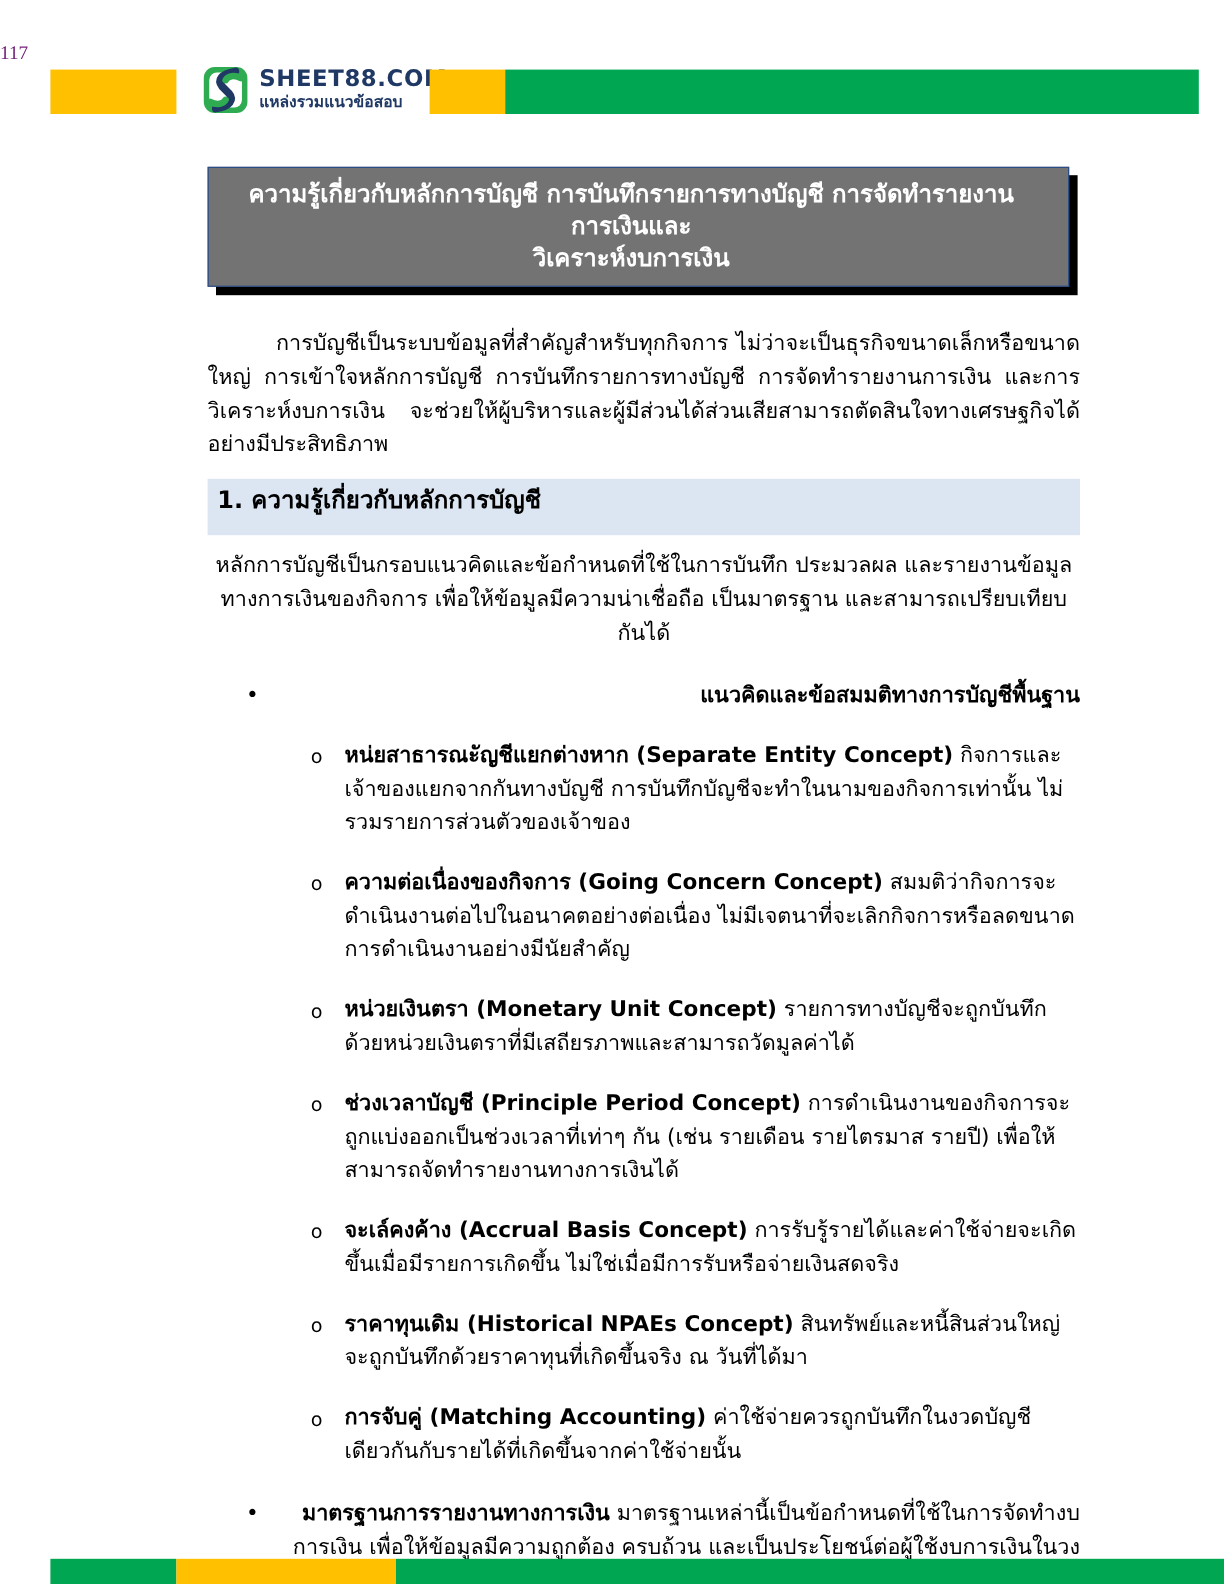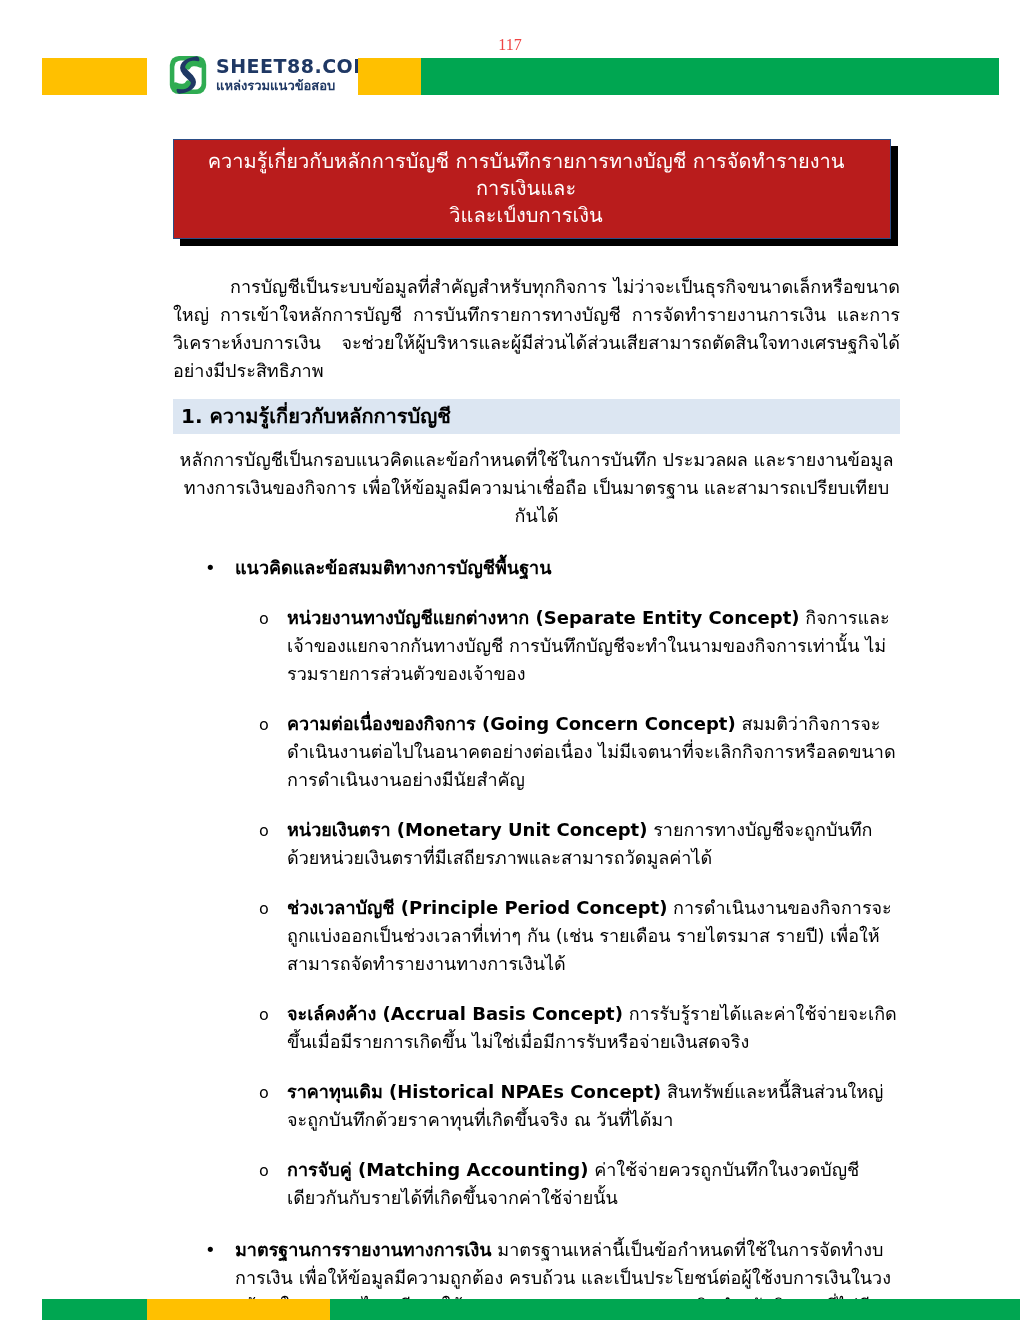--- a/index.html
+++ b/index.html
@@ -8,23 +8,23 @@
     width:1020px;height:1320px;
     margin:0 auto;
     background:#ffffff;
     font-family:"DejaVu Sans","Liberation Sans",sans-serif;
     color:#000;
     overflow:hidden;
   }
   
   .page-number{
     position:absolute;top:36px;left:0;width:100%;
-    text-align:center;
+    text-align:left;
     font-family:"Liberation Serif","DejaVu Serif",serif;
-    font-size:16px;color:#ef4444;
+    font-size:16px;color:#701a75;
   }
   .bar{position:absolute;height:37px;top:58px;}
   .bar-yellow-left{left:42px;width:105px;background:#FFC000;}
   .bar-yellow-mid{left:358px;width:63px;background:#FFC000;}
   .bar-green-top{left:421px;width:578px;background:#00A651;}
   .logo{position:absolute;left:168px;top:54px;display:flex;align-items:center;}
   .logo-icon{width:40px;height:42px;flex:0 0 auto;}
   .logo-text{margin-left:8px;line-height:1.05;}
   .logo-brand{
     font-size:19px;font-weight:bold;color:#1F3864;letter-spacing:.5px;
@@ -32,47 +32,47 @@
   .logo-tagline{
     font-size:13px;font-weight:bold;color:#1F3864;margin-top:2px;
   }
   
   .content{
     position:absolute;left:173px;top:139px;width:727px;
     font-size:18px;line-height:28px;
   }
   .title-box{
     width:718px;box-sizing:border-box;
-    background:#b91c1c;
+    background:#737373;
     border:1px solid #2B4D86;
     box-shadow:7px 7px 0 #000000;
     color:#ffffff;
     text-align:center;
-    font-weight:normal;font-size:20px;line-height:27px;
+    font-weight:bold;font-size:20px;line-height:27px;
     padding:8px 42px 9px 30px;
   }
   .intro{
     margin-top:34px;
     text-indent:57px;
     text-align:justify;
   }
   .section-heading{
     margin-top:14px;
     background:#DCE6F2;
     font-weight:bold;font-size:20px;
-    padding:3px 8px 4px 8px;
+    padding:3px 8px 16px 8px;
     width:711px;box-sizing:content-box;
   }
   .section-body{
     margin-top:12px;
     text-align:center;
   }
   .l1-item{display:flex;align-items:flex-start;margin:24px 0 0 32px;}
   .l1-marker{width:30px;flex:0 0 auto;font-size:18px;}
-  .l1-text{flex:1;}
+  .l1-text{flex:1;text-align:right;}
   .bold{font-weight:bold;}
   .sub-item{display:flex;align-items:flex-start;margin:22px 0 0 86px;}
   .sub-marker{width:28px;flex:0 0 auto;font-size:16px;padding-top:1px;}
   .sub-text{flex:1;}
   
   .fbar{position:absolute;bottom:0;height:21px;}
   .fbar-green-left{left:42px;width:105px;background:#00A651;}
   .fbar-yellow{left:147px;width:183px;background:#FFC000;}
   .fbar-green-right{left:330px;width:690px;background:#00A651;}
 </style>
@@ -99,37 +99,37 @@
       <div class="logo-tagline">แหล่งรวมแนวข้อสอบ</div>
     </span>
   </div>
   <div class="bar bar-yellow-mid"></div>
   <div class="bar bar-green-top"></div>
 
   <div class="content">
 
     <div class="title-box">
       <div>ความรู้เกี่ยวกับหลักการบัญชี การบันทึกรายการทางบัญชี การจัดทำรายงานการเงินและ</div>
-      <div>วิและเป์งบการเงิน</div>
+      <div>วิเคราะห์งบการเงิน</div>
     </div>
 
     <div class="intro">การบัญชีเป็นระบบข้อมูลที่สำคัญสำหรับทุกกิจการ ไม่ว่าจะเป็นธุรกิจขนาดเล็กหรือขนาดใหญ่ การเข้าใจหลักการบัญชี การบันทึกรายการทางบัญชี การจัดทำรายงานการเงิน และการวิเคราะห์งบการเงิน จะช่วยให้ผู้บริหารและผู้มีส่วนได้ส่วนเสียสามารถตัดสินใจทางเศรษฐกิจได้อย่างมีประสิทธิภาพ</div>
 
     <div class="section-heading">1. ความรู้เกี่ยวกับหลักการบัญชี</div>
 
     <div class="section-body">หลักการบัญชีเป็นกรอบแนวคิดและข้อกำหนดที่ใช้ในการบันทึก ประมวลผล และรายงานข้อมูลทางการเงินของกิจการ เพื่อให้ข้อมูลมีความน่าเชื่อถือ เป็นมาตรฐาน และสามารถเปรียบเทียบกันได้</div>
 
     <div class="l1-item">
       <span class="l1-marker">•</span>
       <div class="l1-text bold">แนวคิดและข้อสมมติทางการบัญชีพื้นฐาน</div>
     </div>
 
     <div class="sub-item">
       <span class="sub-marker">o</span>
-      <div class="sub-text"><span class="bold">หน่วยงานทางบัญชีแยกต่างหาก (Separate Entity Concept)</span> <span>กิจการและเจ้าของแยกจากกันทางบัญชี การบันทึกบัญชีจะทำในนามของกิจการเท่านั้น ไม่รวมรายการส่วนตัวของเจ้าของ</span></div>
+      <div class="sub-text"><span class="bold">หน่ยสาธารณะัญชีแยกต่างหาก (Separate Entity Concept)</span> <span>กิจการและเจ้าของแยกจากกันทางบัญชี การบันทึกบัญชีจะทำในนามของกิจการเท่านั้น ไม่รวมรายการส่วนตัวของเจ้าของ</span></div>
     </div>
 
     <div class="sub-item">
       <span class="sub-marker">o</span>
       <div class="sub-text"><span class="bold">ความต่อเนื่องของกิจการ (Going Concern Concept)</span> <span>สมมติว่ากิจการจะดำเนินงานต่อไปในอนาคตอย่างต่อเนื่อง ไม่มีเจตนาที่จะเลิกกิจการหรือลดขนาดการดำเนินงานอย่างมีนัยสำคัญ</span></div>
     </div>
 
     <div class="sub-item">
       <span class="sub-marker">o</span>
       <div class="sub-text"><span class="bold">หน่วยเงินตรา (Monetary Unit Concept)</span> <span>รายการทางบัญชีจะถูกบันทึกด้วยหน่วยเงินตราที่มีเสถียรภาพและสามารถวัดมูลค่าได้</span></div>

